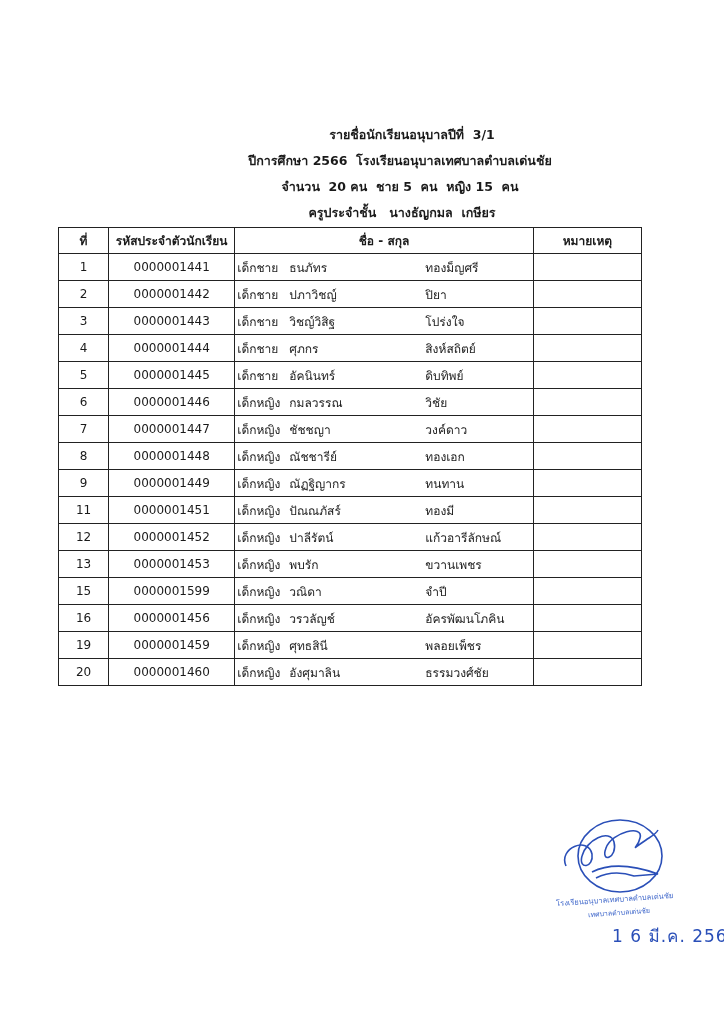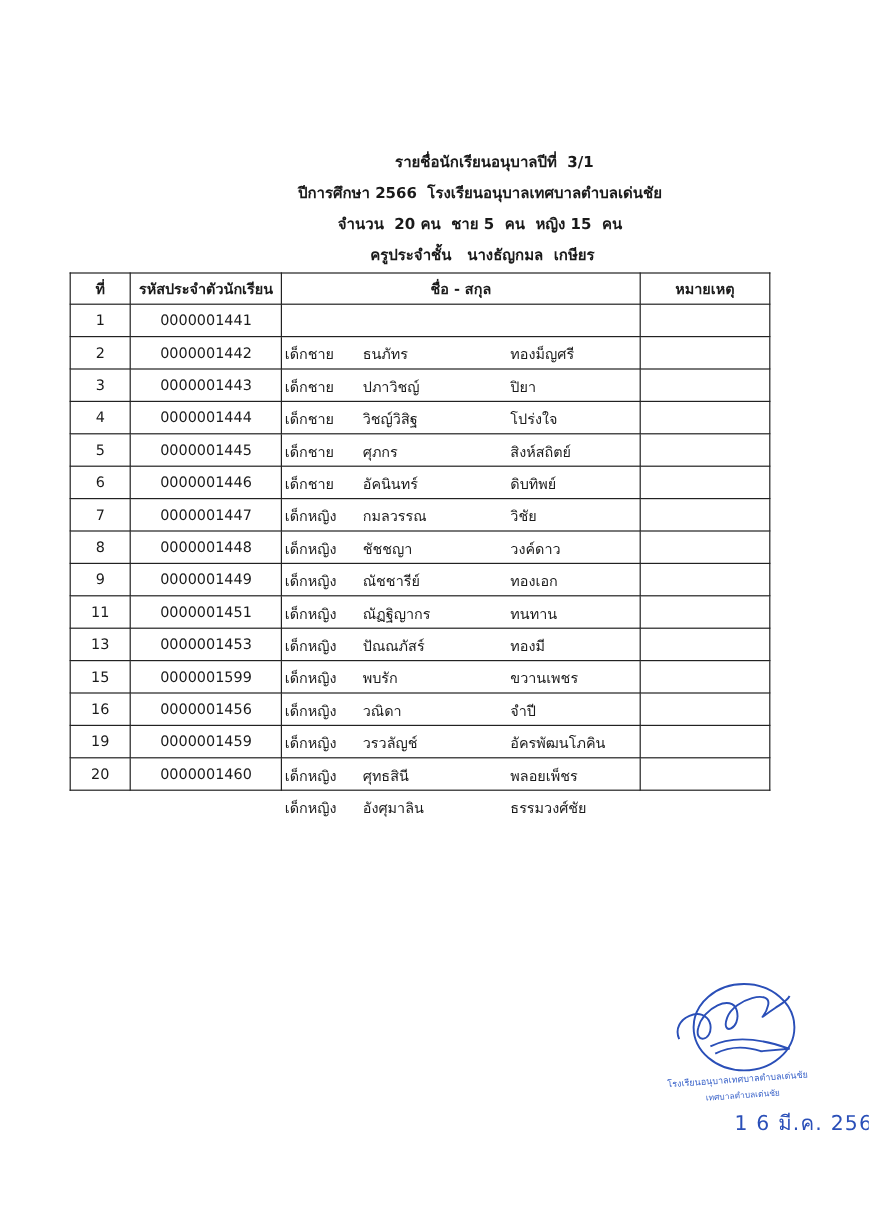--- a/index.html
+++ b/index.html
@@ -19,23 +19,23 @@
     border-collapse: collapse; table-layout: fixed; font-size: 12px;
   }
   table.roster td, table.roster th { border: 1.5px solid #222; padding: 0; height: 26px; }
   table.roster th { height: 25px; font-weight: bold; font-size: 12px; }
   col.c-no { width: 50px; }
   col.c-id { width: 126px; }
   col.c-name { width: 298px; }
   col.c-note { width: 108px; }
   td.no, td.sid { text-align: center; }
   td.name { position: relative; }
-  td.name span { position: absolute; top: 50%; transform: translateY(-50%); white-space: nowrap; margin-top: 28px; }
+  td.name span { position: absolute; top: 50%; transform: translateY(-50%); white-space: nowrap; }
   td.name .prefix { left: 2px; }
-  td.name .first { left: 67px; text-align: right; }
+  td.name .first { left: 54px; text-align: right; }
   td.name .last { left: 190px; }
 
   .stamp { position: absolute; left: 548px; top: 818px; width: 140px; height: 80px; }
   .stamp-text1 { position: absolute; left: 556px; top: 893px; font-size: 7.5px; color: #3a63c9; transform: rotate(-4deg); white-space: nowrap; }
   .stamp-text2 { position: absolute; left: 588px; top: 907px; font-size: 7px; color: #3a63c9; transform: rotate(-4deg); white-space: nowrap; }
   .stamp-date { position: absolute; left: 612px; top: 922px; font-size: 17px; color: #2a4fb8; letter-spacing: 1px; white-space: nowrap; }
 </style>
 </head>
 <body>
 
@@ -156,20 +156,30 @@
         <td class="no">11</td>
         <td class="sid">0000001451</td>
         <td class="name">
           <span class="prefix">เด็กหญิง</span>
           <span class="first">ปัณณภัสร์</span>
           <span class="last">ทองมี</span>
         </td>
         <td class="note"></td>
       </tr>
       <tr>
+        <td class="no">12</td>
+        <td class="sid">0000001452</td>
+        <td class="name">
+          <span class="prefix">เด็กหญิง</span>
+          <span class="first">ปาลีรัตน์</span>
+          <span class="last">แก้วอารีลักษณ์</span>
+        </td>
+        <td class="note"></td>
+      </tr>
+      <tr>
         <td class="no">13</td>
         <td class="sid">0000001453</td>
         <td class="name">
           <span class="prefix">เด็กหญิง</span>
           <span class="first">พบรัก</span>
           <span class="last">ขวานเพชร</span>
         </td>
         <td class="note"></td>
       </tr>
       <tr>

